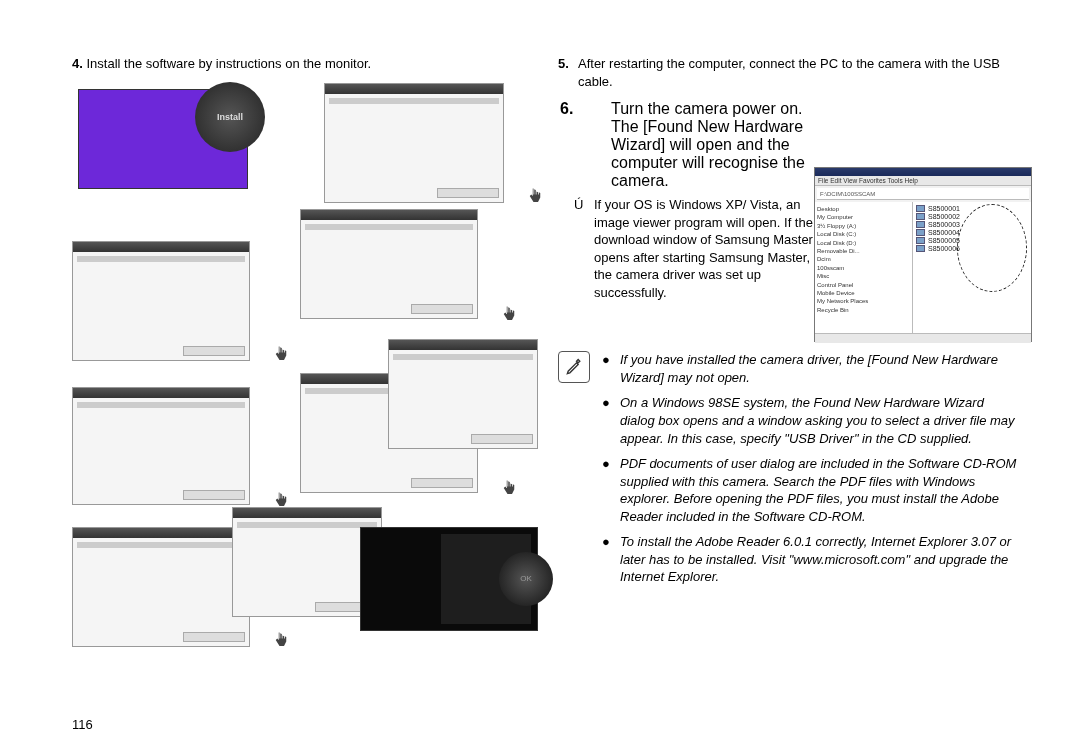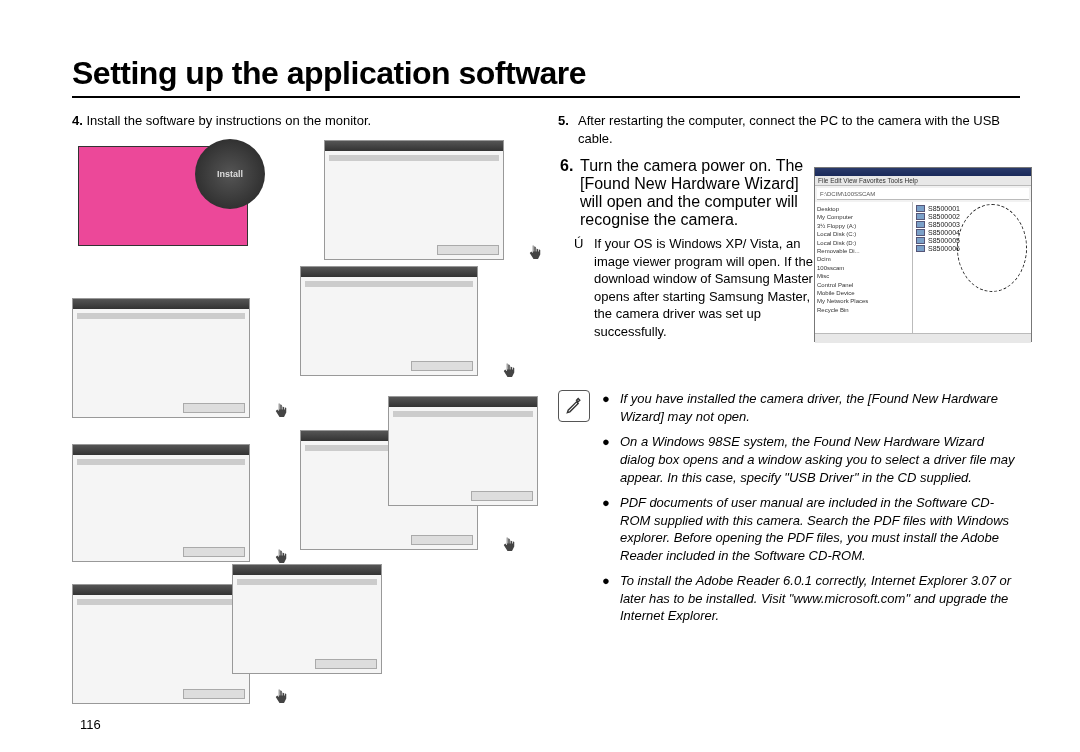--- a/index.html
+++ b/index.html
@@ -39,21 +39,21 @@
     margin-bottom: 10px;
   }
   .step-num { font-weight: bold; }
   .step-text { }
   .sub-step {
     display: flex;
     gap: 6px;
     margin-bottom: 6px;
   }
   .sub-step .num { font-weight: bold; min-width: 14px; }
-  .sub-step .txt { flex: 1; }
+  .sub-step .txt { flex: 1; margin-left: 31px; }
   .asterisk-line {
     display: flex;
     gap: 6px;
     margin-left: 14px;
     font-size: 13px;
     line-height: 1.35;
     margin-bottom: 8px;
   }
   .asterisk-line .sym { min-width: 14px; }
   .asterisk-line .txt { flex: 1; }
@@ -120,21 +120,21 @@
   }
   .hand {
     position: absolute;
     width: 18px; height: 18px;
   }
   .hand svg { width: 18px; height: 18px; }
 
   
   .dark-shot {
     position: absolute;
-    background: #ec4899;
+    background: #6d28d9;
     border: 1px solid #333;
   }
   .dark-shot .circle {
     position: absolute;
     width: 70px; height: 70px;
     border-radius: 50%;
     background: radial-gradient(#555,#222);
     top: -8px; right: -18px;
     display:flex;align-items:center;justify-content:center;
     color:#ddd;font-size:9px;font-weight:bold;
@@ -232,38 +232,37 @@
     width:9px;height:7px;background:#7aa0c8;border:0.5px solid #557;
   }
   .explorer .status {
     height:10px;background:#e8e8e8;border-top:1px solid #bbb;
     font-size:6px;line-height:10px;padding-left:4px;color:#555;
   }
 
   .page-num {
     position: absolute;
     bottom: 20px;
-    left: 80px;
+    left: 72px;
     font-size: 13px;
   }
 
   .flex-6 {
     display:flex;
     gap:6px;
   }
   .num-bold { font-weight:bold; min-width:14px; }
   .ml-2 { margin-left:2px; }
   .flex-1 { flex:1; }
   .w-260 { width:260px; }
 </style>
 </head>
 <body>
 
 <div class="page">
-  <h1 class="title">Setting up the application software</h1>
 
   <div class="columns">
 
     <div class="left-col">
       <div class="step">
         <span class="step-num">4.</span>
         <span class="step-text">Install the software by instructions on the monitor.</span>
       </div>
 
       <div class="shots-grid">
@@ -346,20 +345,24 @@
         <div class="hand" style="left:200px;top:548px;">
           <svg viewBox="0 0 24 24">
               <path fill="#444" d="M9 2v10l-2-2-2 2 5 8h6l3-6v-6l-2-1v3h-1V7l-2-1v4h-1V4l-2-1v7h-1V2H9z"></path>
             </svg>
         </div>
         <div class="shot" style="left:160px;top:424px;width:150px;height:110px;">
           <div class="titlebar"></div>
             <div class="body">
               <div class="strip"></div>
             </div>
+        </div>
+        <div class="dark-shot2" style="left:288px;top:444px;width:178px;height:104px;">
+          <div class="slab"></div>
+          <div class="circ">OK</div>
         </div>
       </div>
     </div>
 
     <div class="right-col">
       <div class="step flex-6">
         <span class="num-bold">5.</span>
         <span>After restarting the computer, connect the PC to the camera with the USB cable.</span>
       </div>
 
@@ -387,21 +390,21 @@
           <div class="bullet-item">
             <span class="dot">●</span>
             <span class="txt">If you have installed the camera driver, the [Found New Hardware Wizard] may not open.</span>
           </div>
           <div class="bullet-item">
             <span class="dot">●</span>
             <span class="txt">On a Windows 98SE system, the Found New Hardware Wizard dialog box opens and a window asking you to select a driver file may appear. In this case, specify "USB Driver" in the CD supplied.</span>
           </div>
           <div class="bullet-item">
             <span class="dot">●</span>
-            <span class="txt">PDF documents of user manual are included in the Software CD-ROM supplied with this camera. Search the PDF files with Windows explorer. Before opening the PDF files, you must install the Adobe Reader included in the Software CD-ROM.</span>
+            <span class="txt">PDF documents of user dialog are included in the Software CD-ROM supplied with this camera. Search the PDF files with Windows explorer. Before opening the PDF files, you must install the Adobe Reader included in the Software CD-ROM.</span>
           </div>
           <div class="bullet-item">
             <span class="dot">●</span>
             <span class="txt">To install the Adobe Reader 6.0.1 correctly, Internet Explorer 3.07 or later has to be installed. Visit "www.microsoft.com" and upgrade the Internet Explorer.</span>
           </div>
         </div>
       </div>
     </div>
   </div>
 

